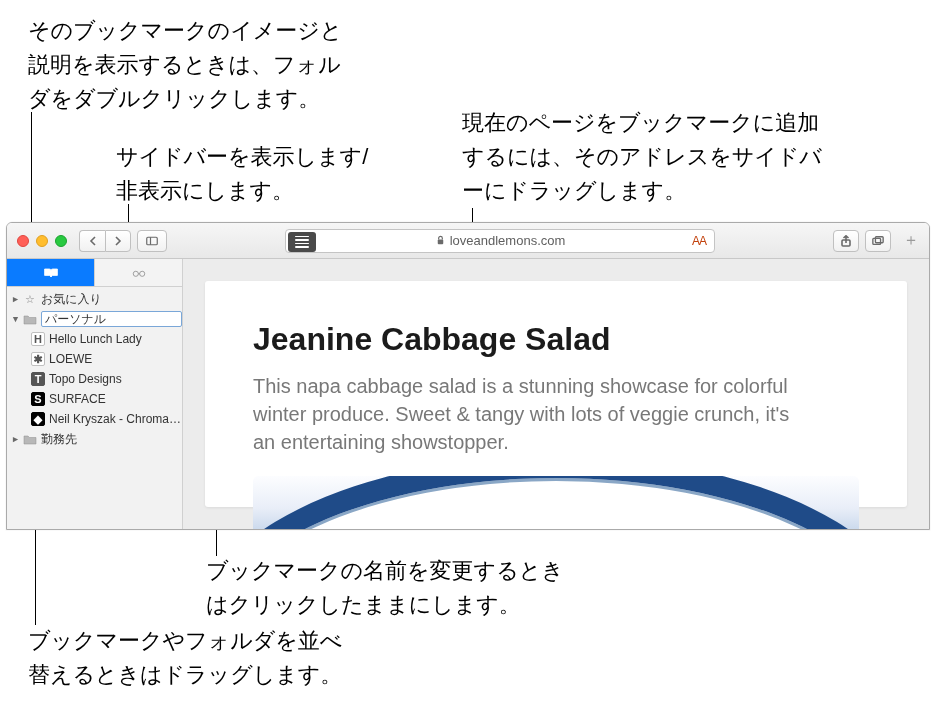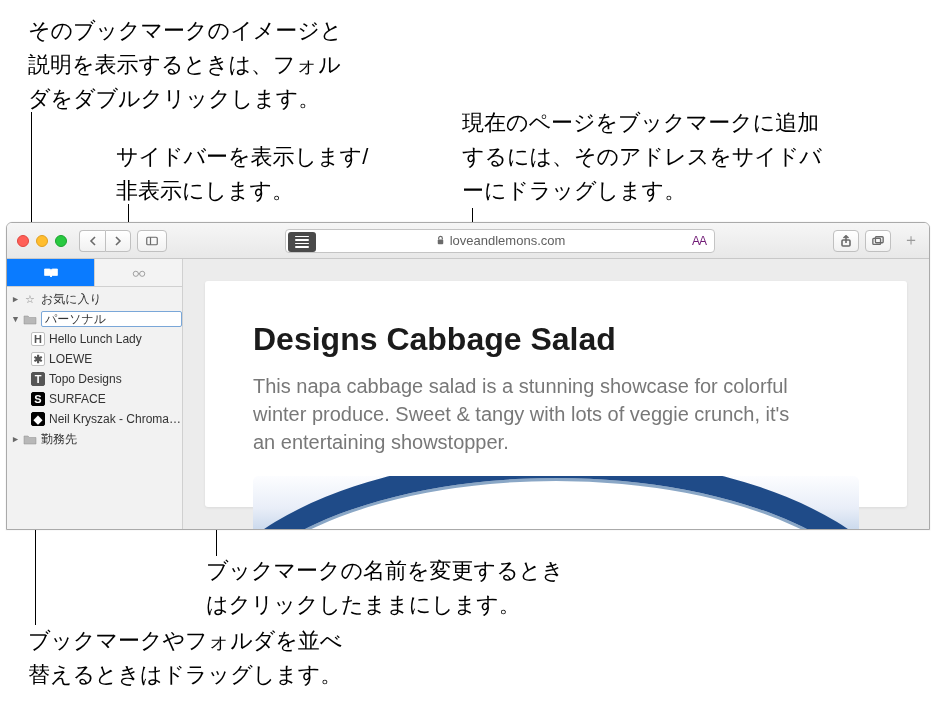--- a/index.html
+++ b/index.html
@@ -64,21 +64,21 @@
   }
   .addr .reader {
     position: absolute; left: 2px; top: 2px;
     width: 28px; height: 20px;
     background: #4a4a4a; border-radius: 3px;
     display:flex;flex-direction:column;gap:2px;align-items:center;justify-content:center;
   }
   .addr .reader i{display:block;width:14px;height:1.5px;background:#fff;border-radius:1px;}
   .addr .aa {
     position: absolute; right: 8px;
-    font-size: 12px; letter-spacing: -1px; color:#701a75;
+    font-size: 12px; letter-spacing: -1px; color:#c2410c;
   }
   .addr .lock { width:11px; height:11px; margin-right:4px; }
 
   .tb-right { display:flex; gap:6px; align-items:center; }
   .plus-tab {
     width: 24px; height: 24px;
     display:flex;align-items:center;justify-content:center;
     color:#9a9a9a; font-size:16px;
     margin-left:2px;
   }
@@ -349,21 +349,21 @@
                 <path d="M1 2 h4 l1.5 1.5 H13 V10 H1 Z"></path>
               </svg>
             </span>
           <span class="lbl">勤務先</span>
         </div>
       </div>
     </div>
 
     <div class="main">
       <div class="card">
-        <h1>Designs Cabbage Salad</h1>
+        <h1>Jeanine Cabbage Salad</h1>
         <p class="lead">This napa cabbage salad is a stunning showcase for colorful winter produce. Sweet &amp; tangy with lots of veggie crunch, it's an entertaining showstopper.</p>
         <div class="photo">
           <div class="rim"></div>
 
         </div>
       </div>
     </div>
 
   </div>
 </div>

